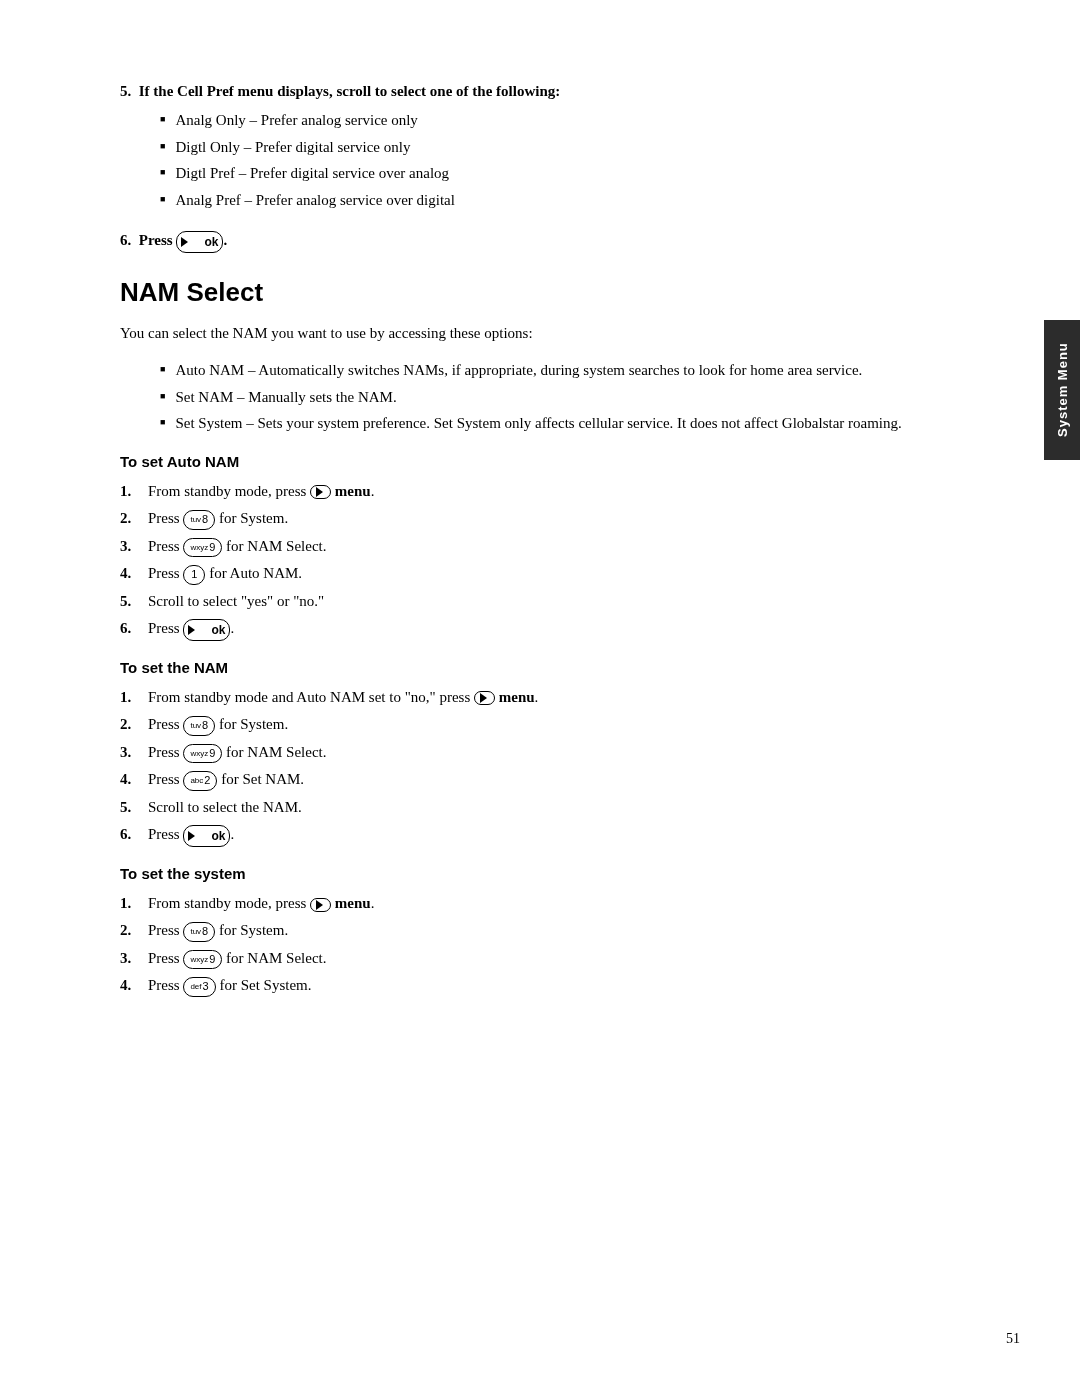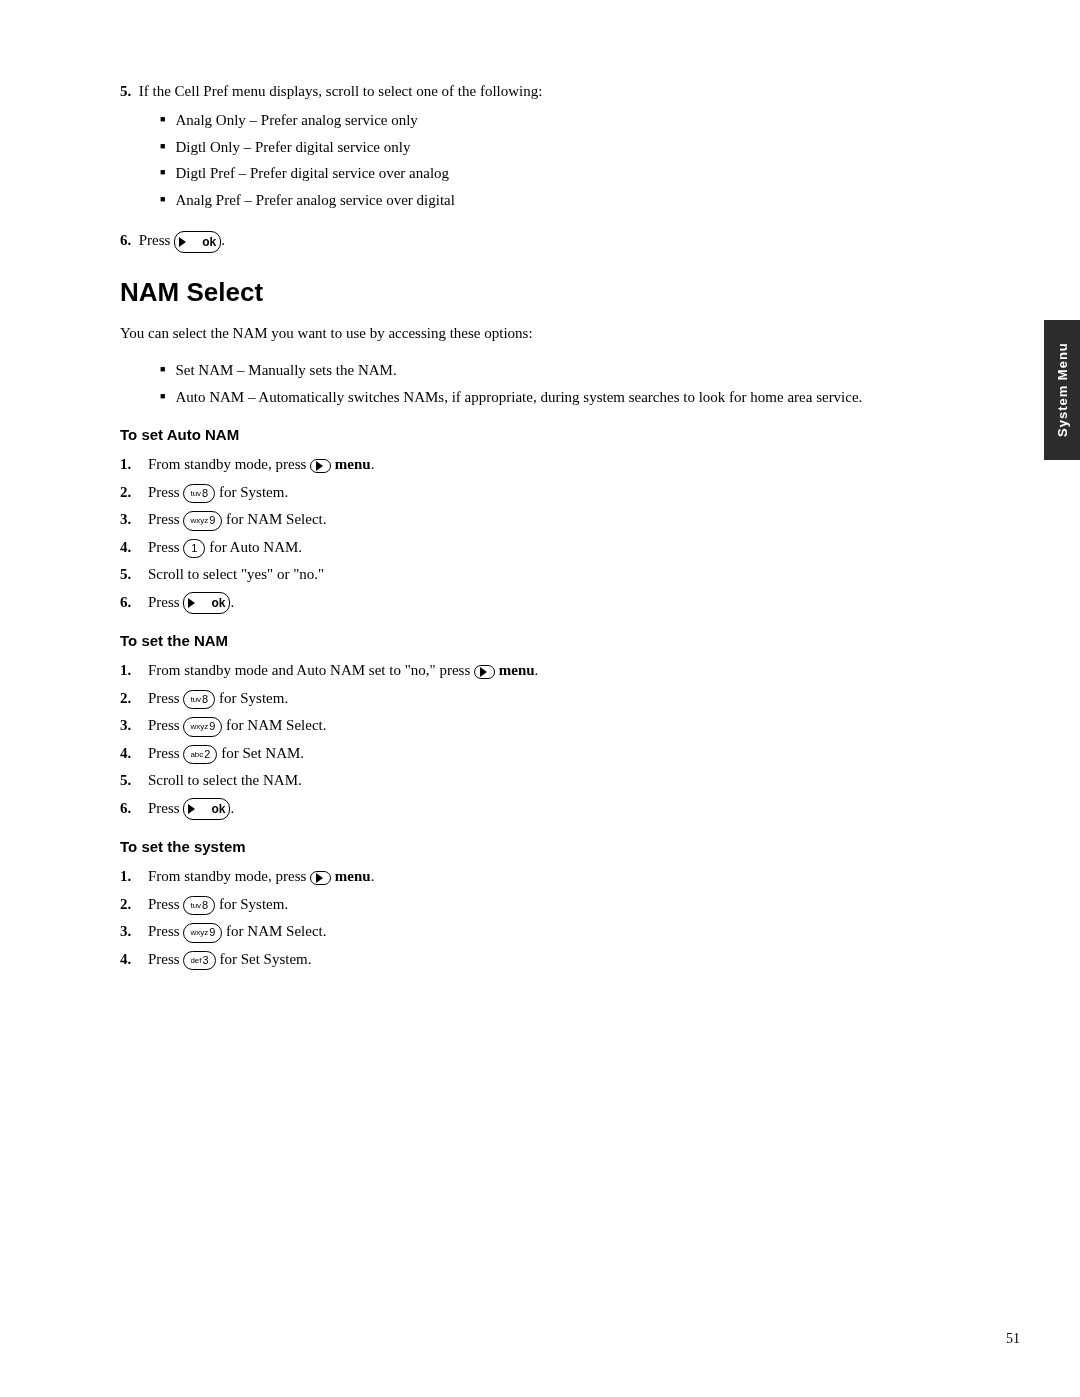--- a/index.html
+++ b/index.html
@@ -50,20 +50,21 @@
 
     
     .step-intro {
       margin-bottom: 18px;
     }
 
     .step-line {
       display: flex;
       align-items: flex-start;
       margin-bottom: 4px;
+      font-weight: bold;
     }
 
     .bullet-list {
       list-style: none;
       margin: 6px 0 6px 40px;
     }
 
     .bullet-list li {
       display: flex;
       align-items: flex-start;
@@ -227,24 +228,27 @@
       </span>
     </div>
 
     <h1 class="section-heading">NAM Select</h1>
 
 
     <p class="para">You can select the NAM you want to use by accessing these options:</p>
 
     <ul class="bullet-list">
       <li>
+          <span>Auto NAM – Automatically switches NAMs, if appropriate, during system searches to look for home area service.</span>
+        </li>
+      <li>
           <span>Set NAM – Manually sets the NAM.</span>
         </li>
       <li>
-          <span>Auto NAM – Automatically switches NAMs, if appropriate, during system searches to look for home area service.</span>
+          <span>Set System – Sets your system preference. Set System only affects cellular service. It does not affect Globalstar roaming.</span>
         </li>
     </ul>
 
     <p class="sub-heading">To set Auto NAM</p>
 
     <ol class="num-list">
       <li>
         <span class="num">1.</span>
         <span>From standby mode, press
           <span class="ok-btn" style="padding:1px 5px;">

